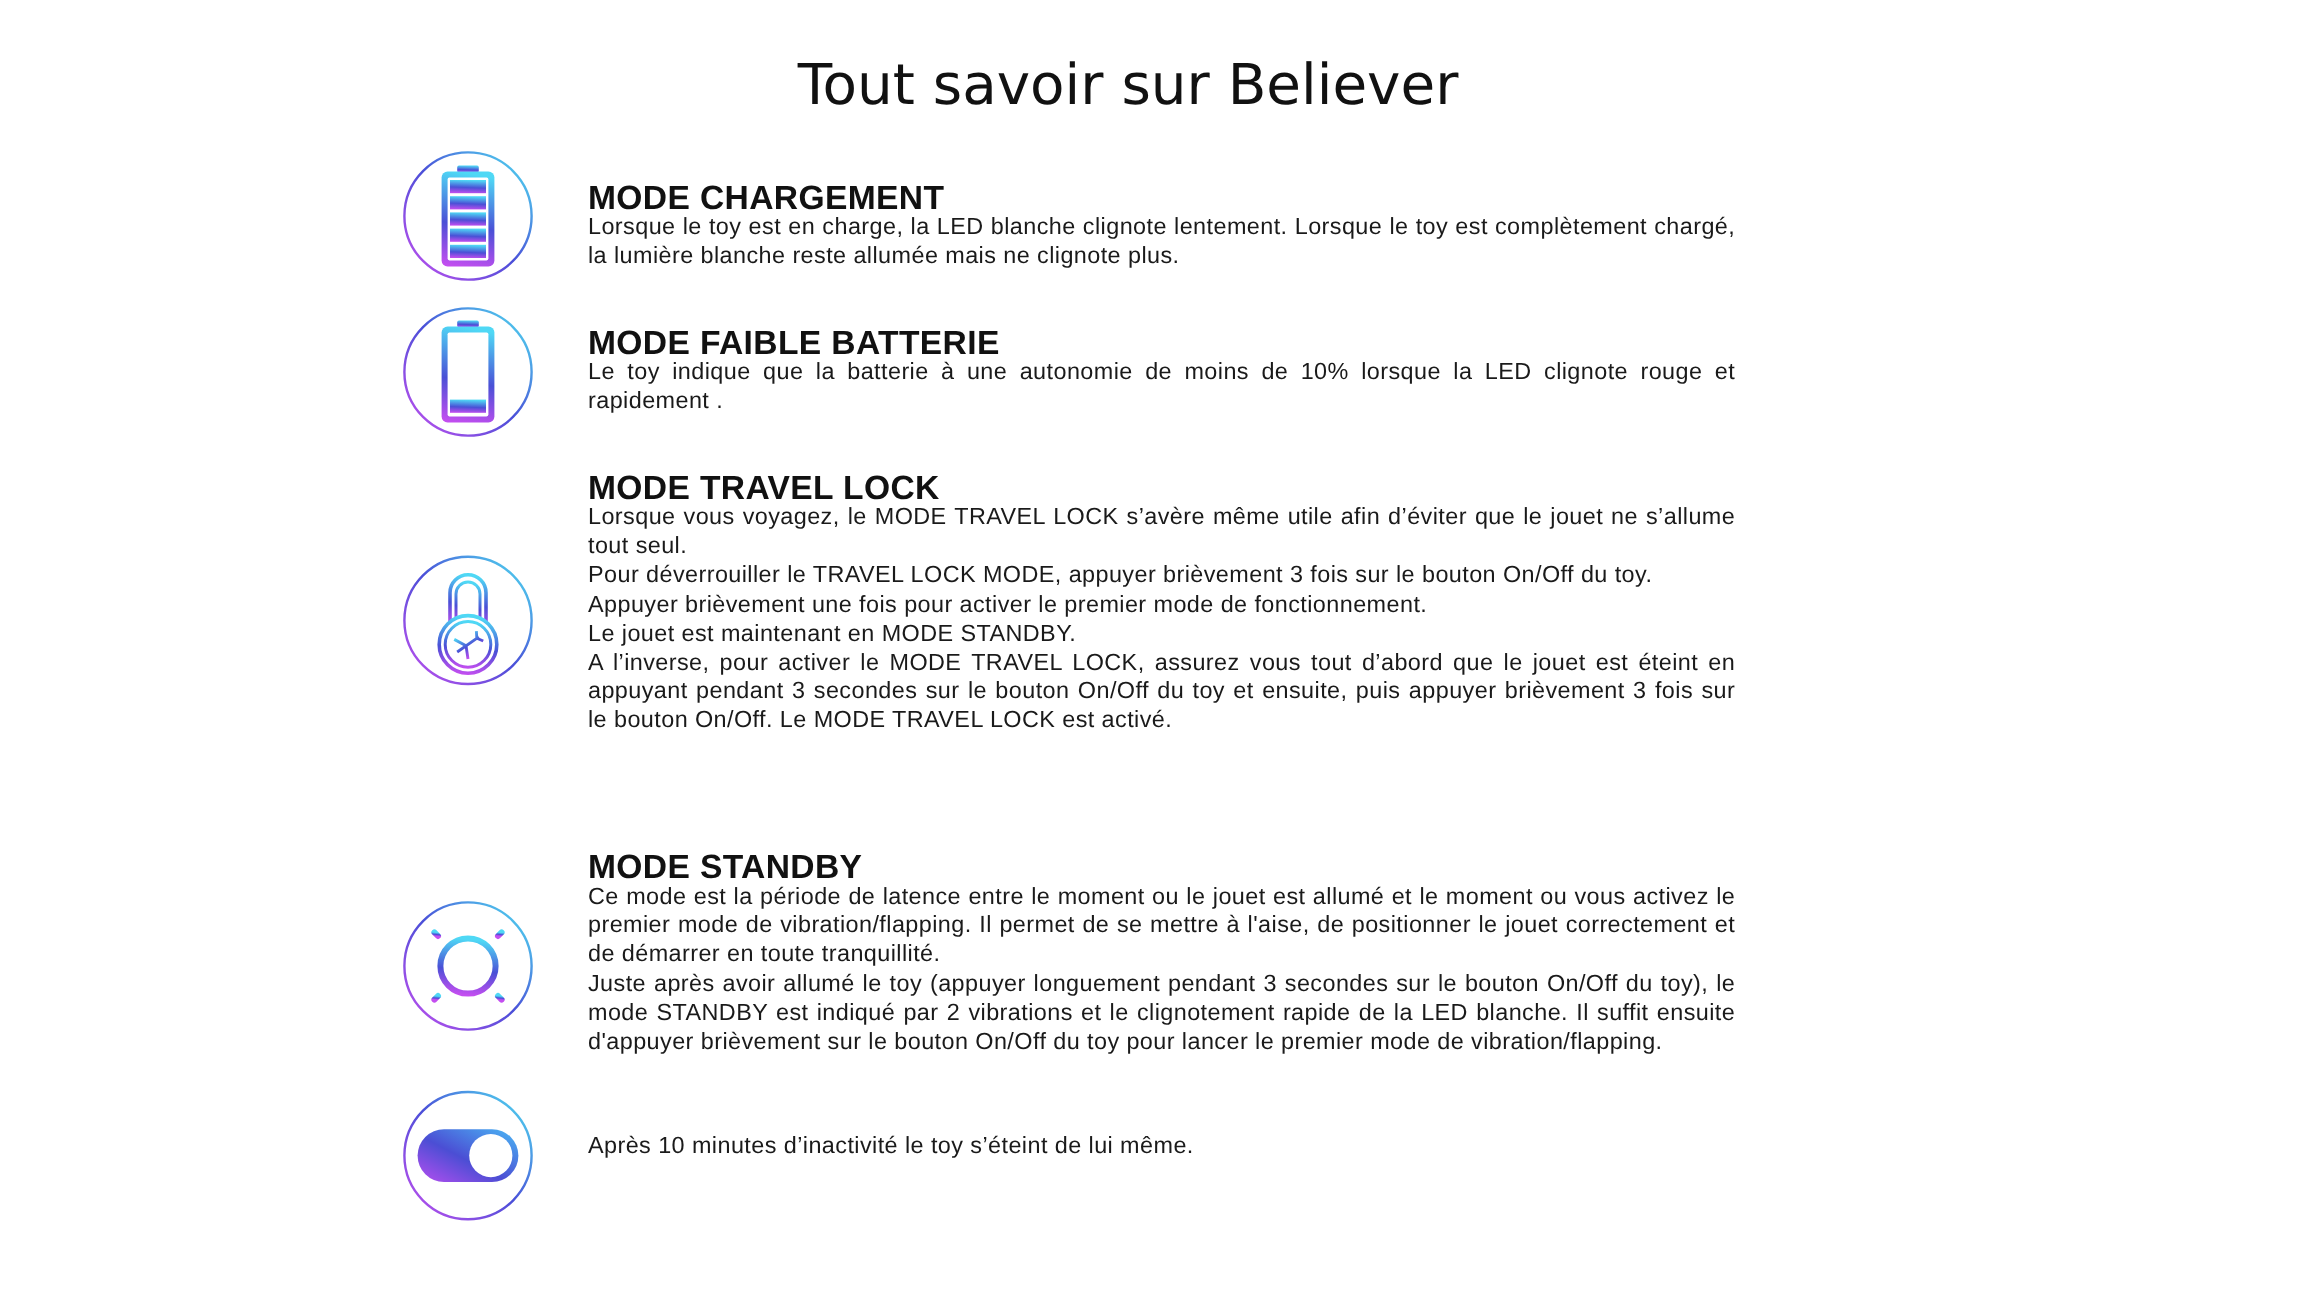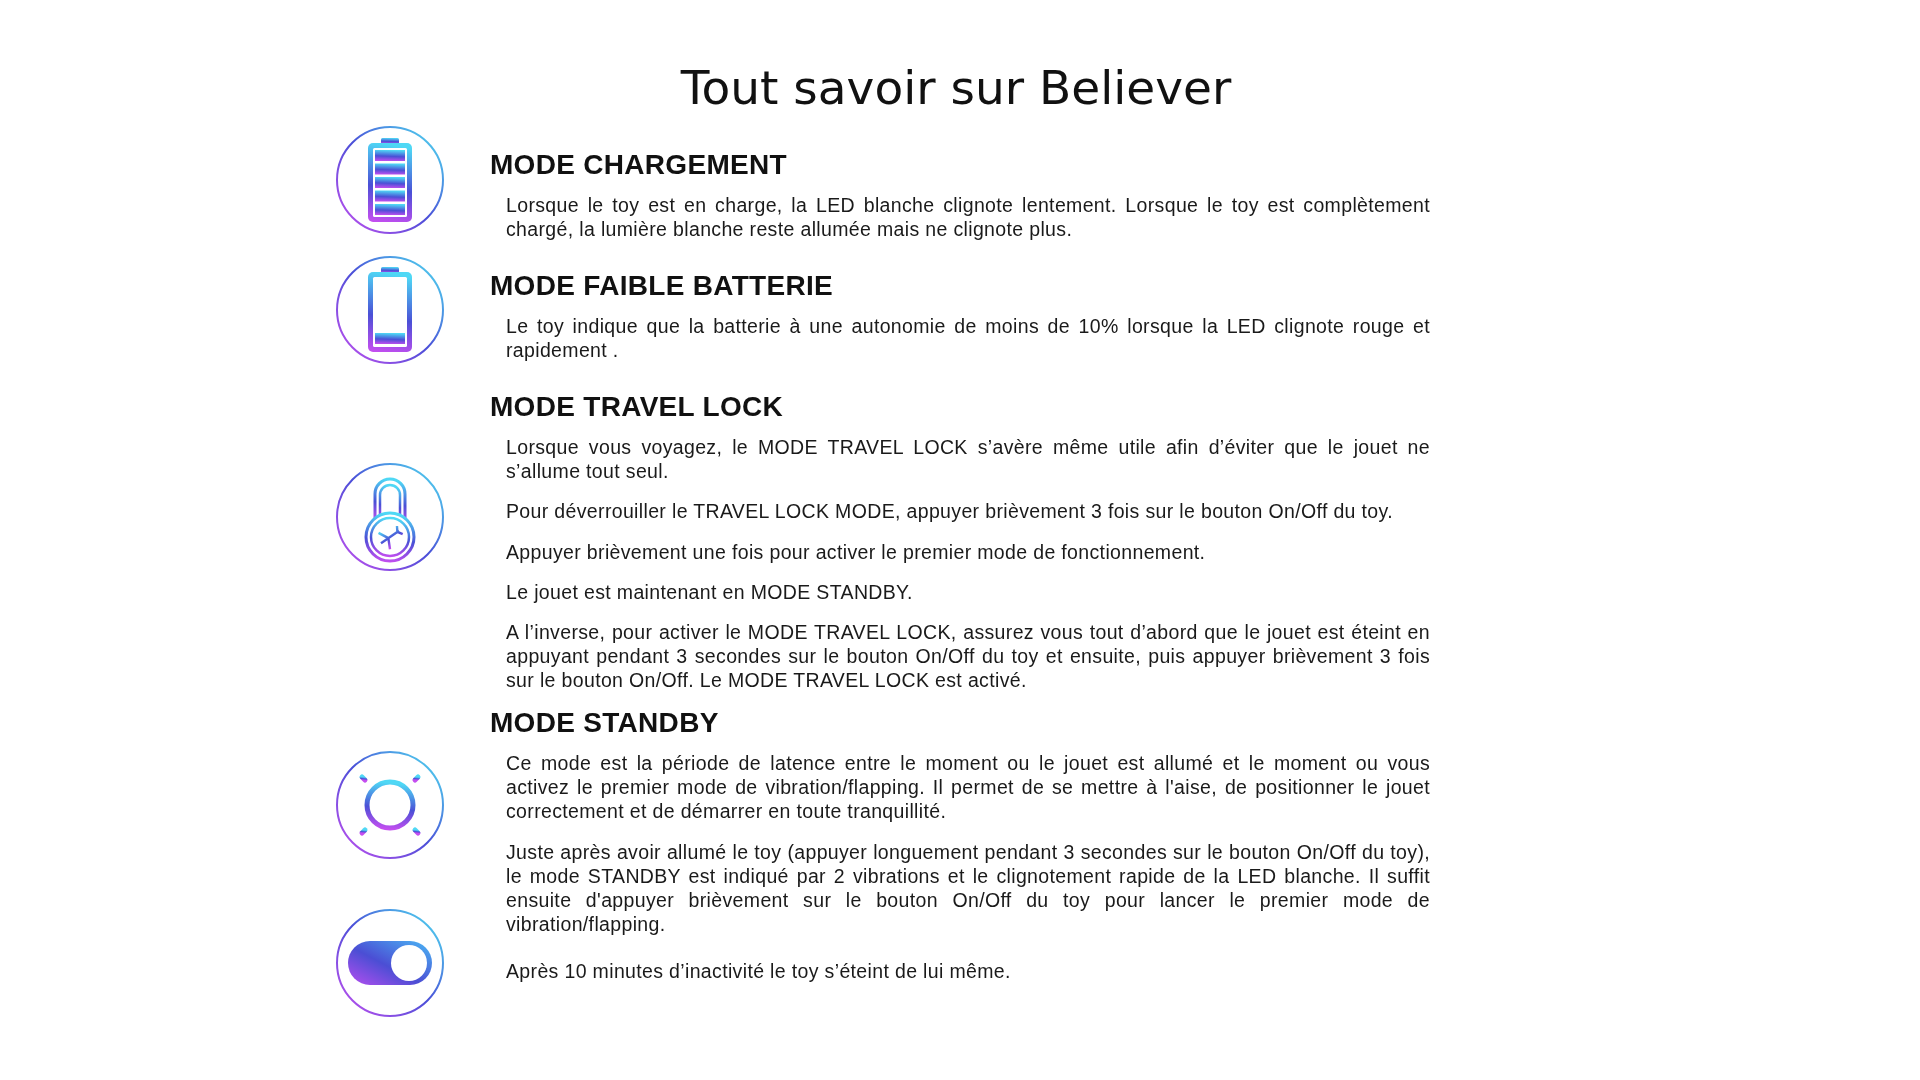--- a/index.html
+++ b/index.html
@@ -19,21 +19,21 @@
       position: absolute;
       top: 40px;
       left: 0;
       width: 1880px;
       text-align: center;
       font-family: "DejaVu Sans", sans-serif;
       font-size: 47px;
       font-weight: normal;
       letter-spacing: 0px;
       color: #111111;
-      margin: 16px;
+      margin: 0;
       line-height: 64px;
     }
     .section {
       position: absolute;
       left: 0;
       width: 1920px;
     }
     .icon-wrap {
       position: absolute;
       left: 335px;
@@ -56,21 +56,21 @@
       font-size: 28px;
       line-height: 24px;
       margin: 0;
       letter-spacing: 0.3px;
       color: #111111;
     }
     .section-body p {
       font-family: "Liberation Sans", sans-serif;
       font-size: 19.5px;
       line-height: 24.2px;
-      margin: 16px;
+      margin: 0;
       text-align: justify;
       letter-spacing: 0.35px;
       color: #1a1a1a;
     }
     .section-body p.last-line-left {
       text-align-last: left;
     }
   </style>
 </head>
 <body>

